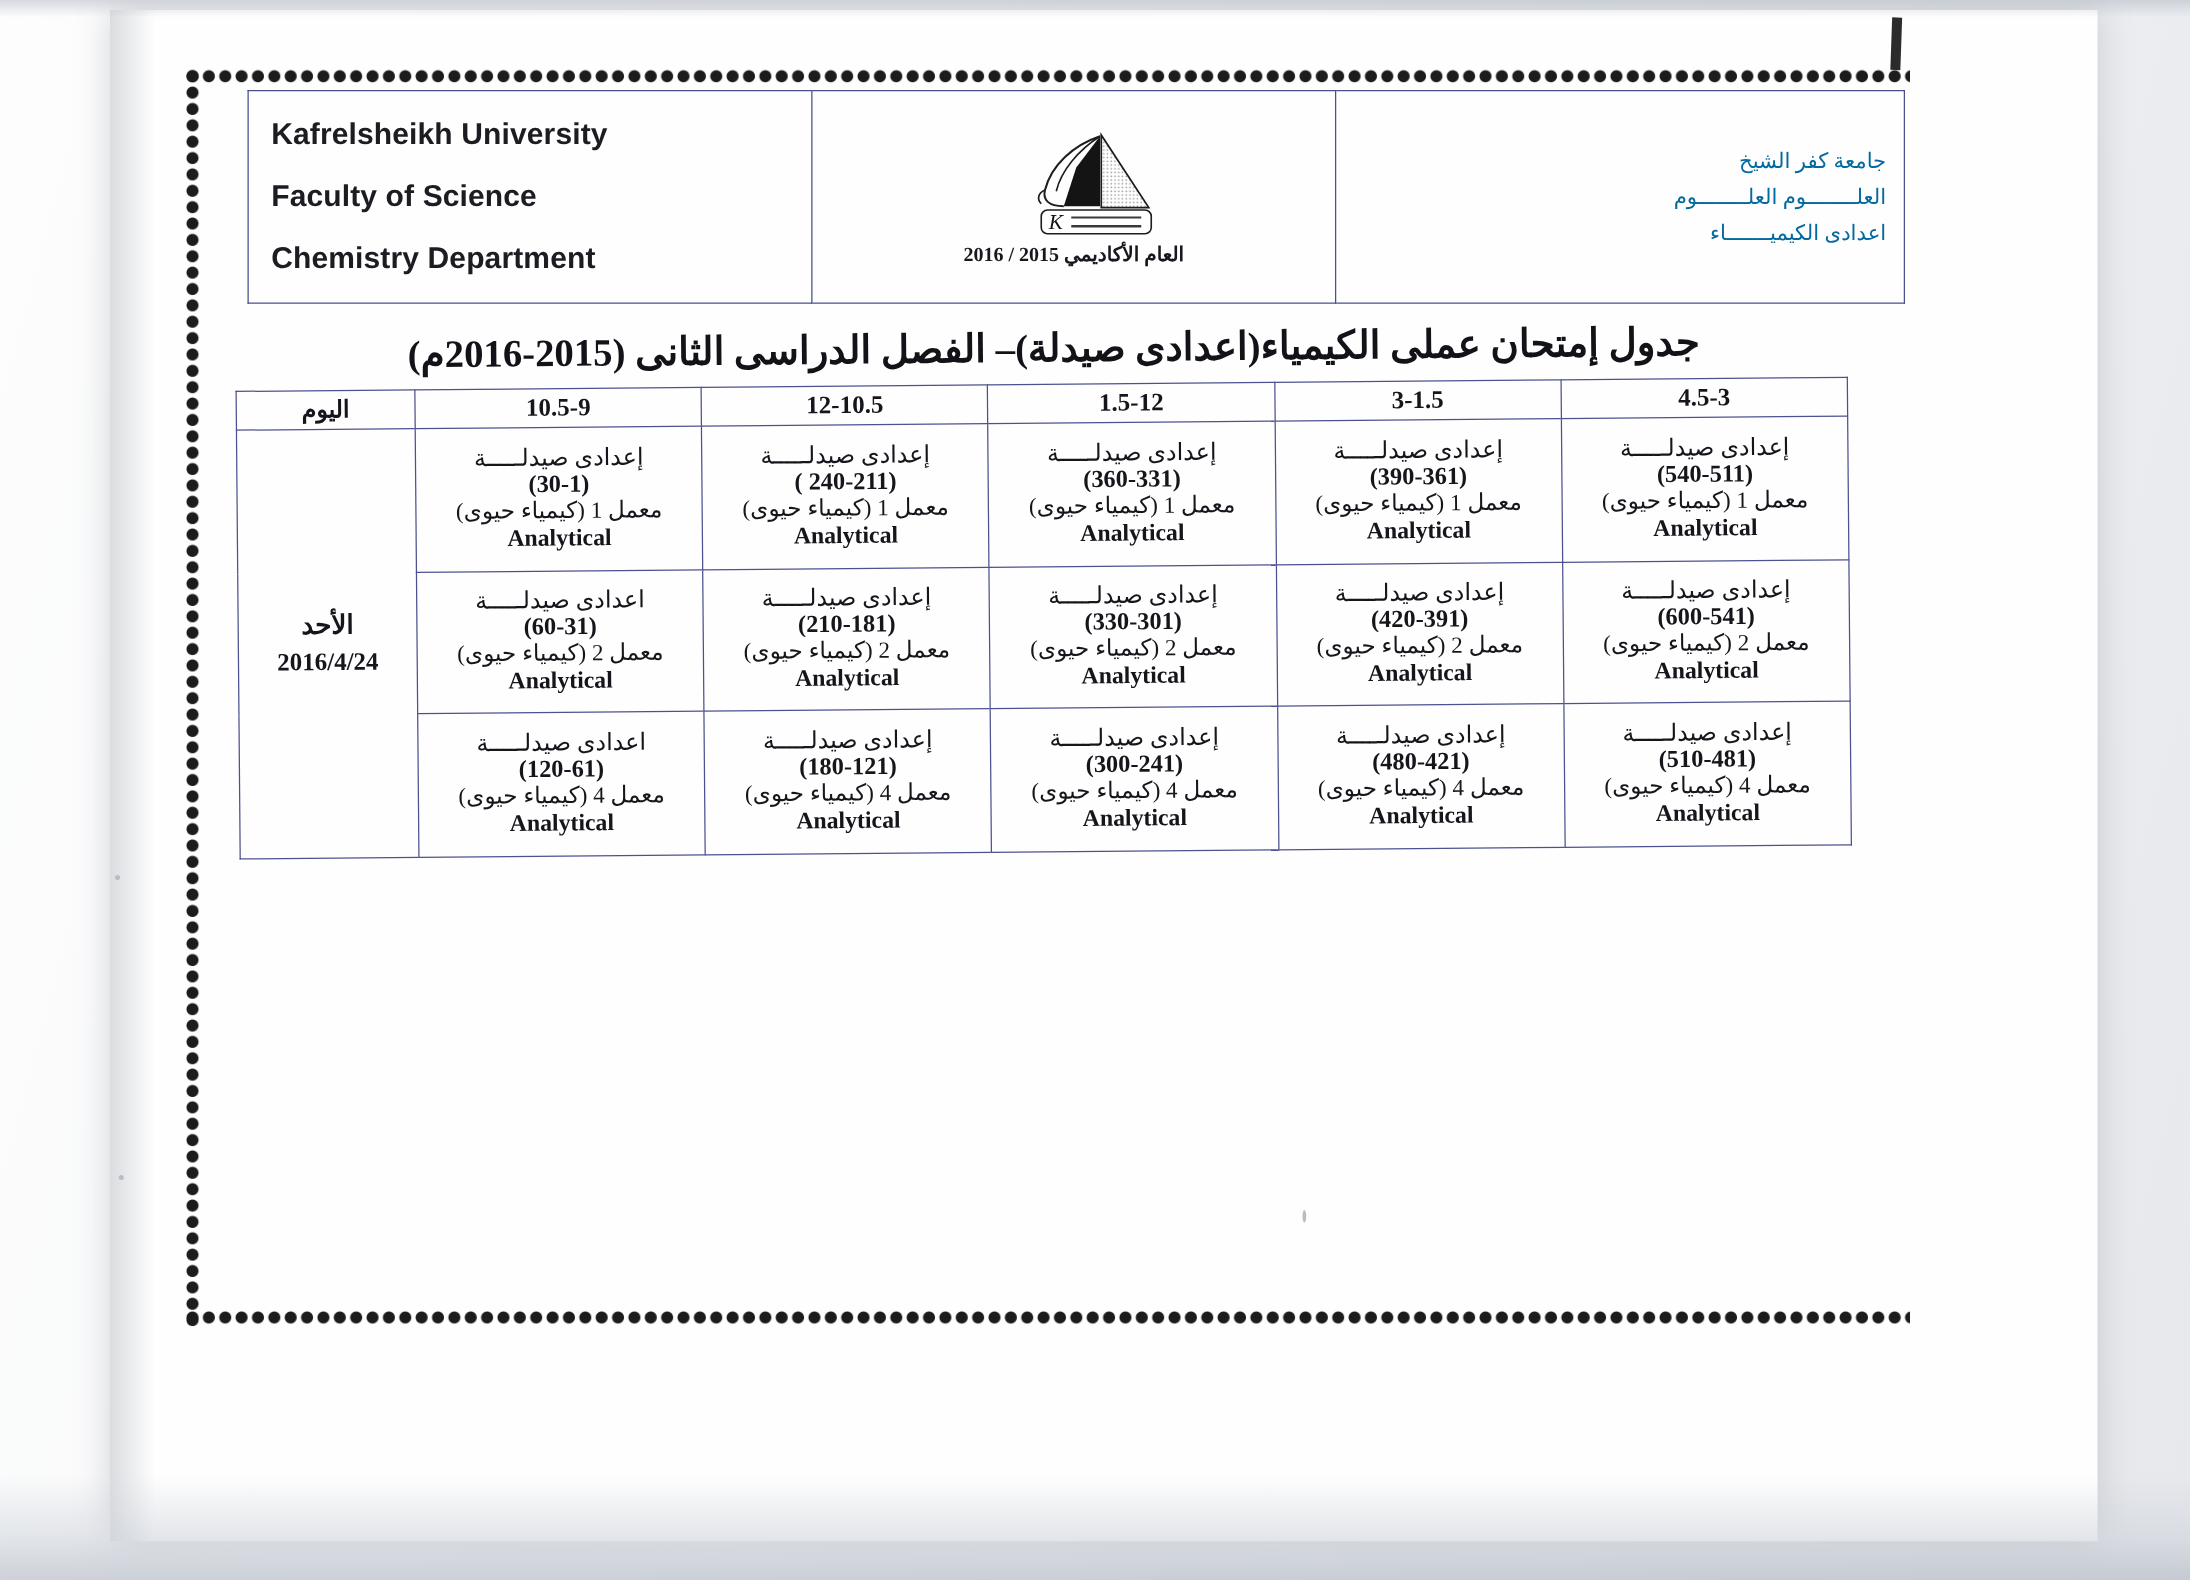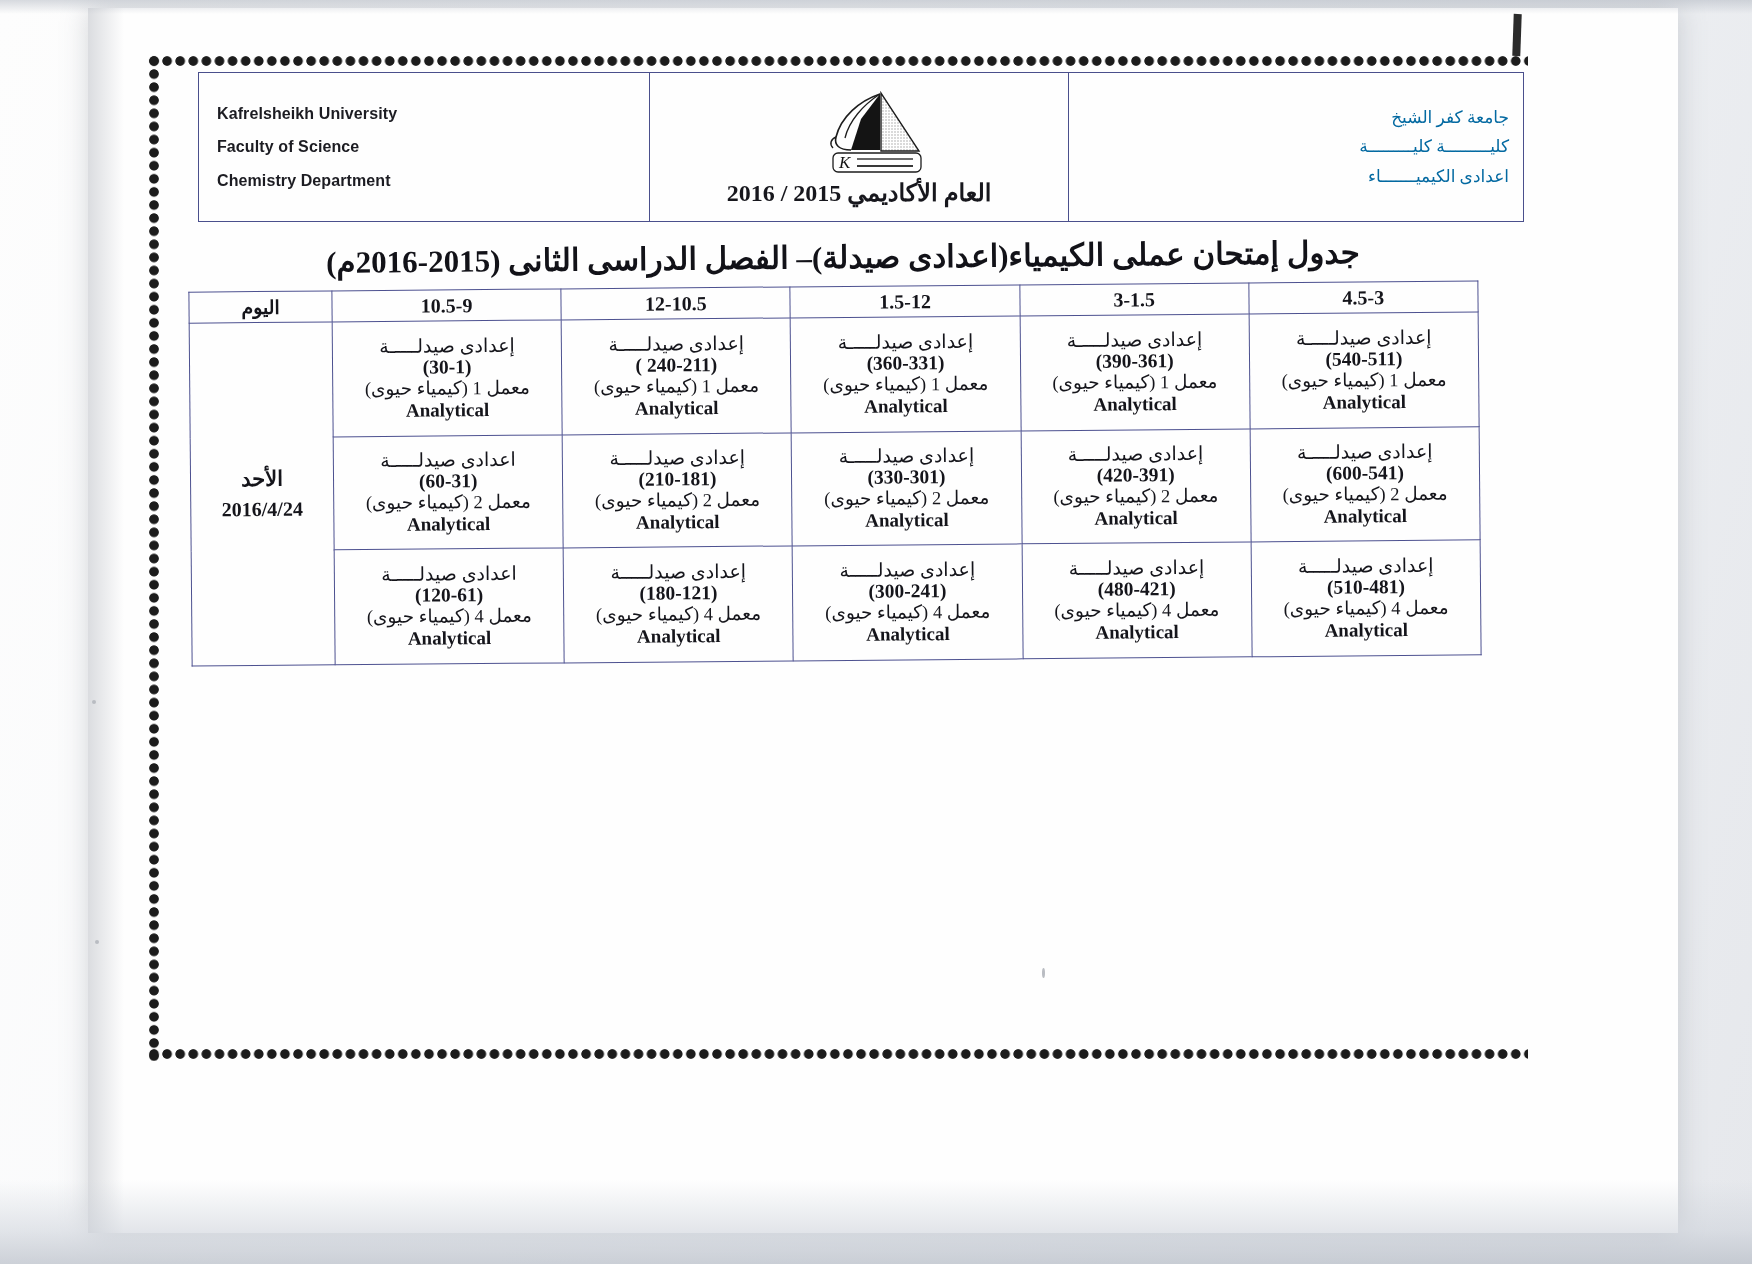--- a/index.html
+++ b/index.html
@@ -99,21 +99,21 @@
     border: 1.3px solid #4a4f8c;
     vertical-align: middle;
     padding: 0;
   }
   .lh-en {
     width: 432px;
     height: 128px;
     padding: 10px 0 10px 18px !important;
     font-family: "Liberation Sans", sans-serif;
     font-weight: bold;
-    font-size: 16px;
+    font-size: 24px;
     color: #1c1c22;
     letter-spacing: 0.1px;
     line-height: 2.07;
   }
   .lh-en div { white-space: nowrap; }
   .lh-mid {
     width: 418px;
     height: 128px;
     text-align: center;
   }
@@ -135,21 +135,21 @@
     width: 140px;
     height: 86px;
     margin: 2px auto 0 auto;
     position: relative;
   }
   .logo-wrap svg { display: block; }
   .acad-year {
     direction: rtl;
     font-family: "Liberation Serif", serif;
     font-weight: bold;
-    font-size: 24px;
+    font-size: 16px;
     color: #17171d;
     margin-top: 4px;
     white-space: nowrap;
   }
 
   
   .main-title {
     width: 1290px;
     margin: 17px 0 10px 28px;
     direction: rtl;
@@ -285,21 +285,21 @@
             <rect x="44" y="64" width="88" height="19" rx="5" ry="5" fill="#ffffff" stroke="#1d1d1d" stroke-width="1.3"></rect>
             <text x="50" y="79" font-family="Liberation Serif, serif" font-style="italic" font-size="17" fill="#141414">K</text>
             <line x1="68" y1="70" x2="124" y2="70" stroke="#3a3a3a" stroke-width="1.5"></line>
             <line x1="68" y1="77" x2="124" y2="77" stroke="#3a3a3a" stroke-width="2"></line>
           </svg>
         </div>
         <div class="acad-year">العام الأكاديمي 2015 / 2016</div>
       </td>
       <td class="lh-ar">
         <div>جامعة كفر الشيخ</div>
-        <div>كليـــــــــة كليـــــــــة</div>
+        <div>العلــــــــوم العلــــــــوم</div>
         <div>اعدادى الكيميـــــــاء</div>
       </td>
     </tr>
   </tbody>
     </table>
 
   <div class="main-title">جدول إمتحان عملى الكيمياء(اعدادى صيدلة)– الفصل الدراسى الثانى (2015-2016م)</div>
 
   <table class="schedule">
     <thead>

